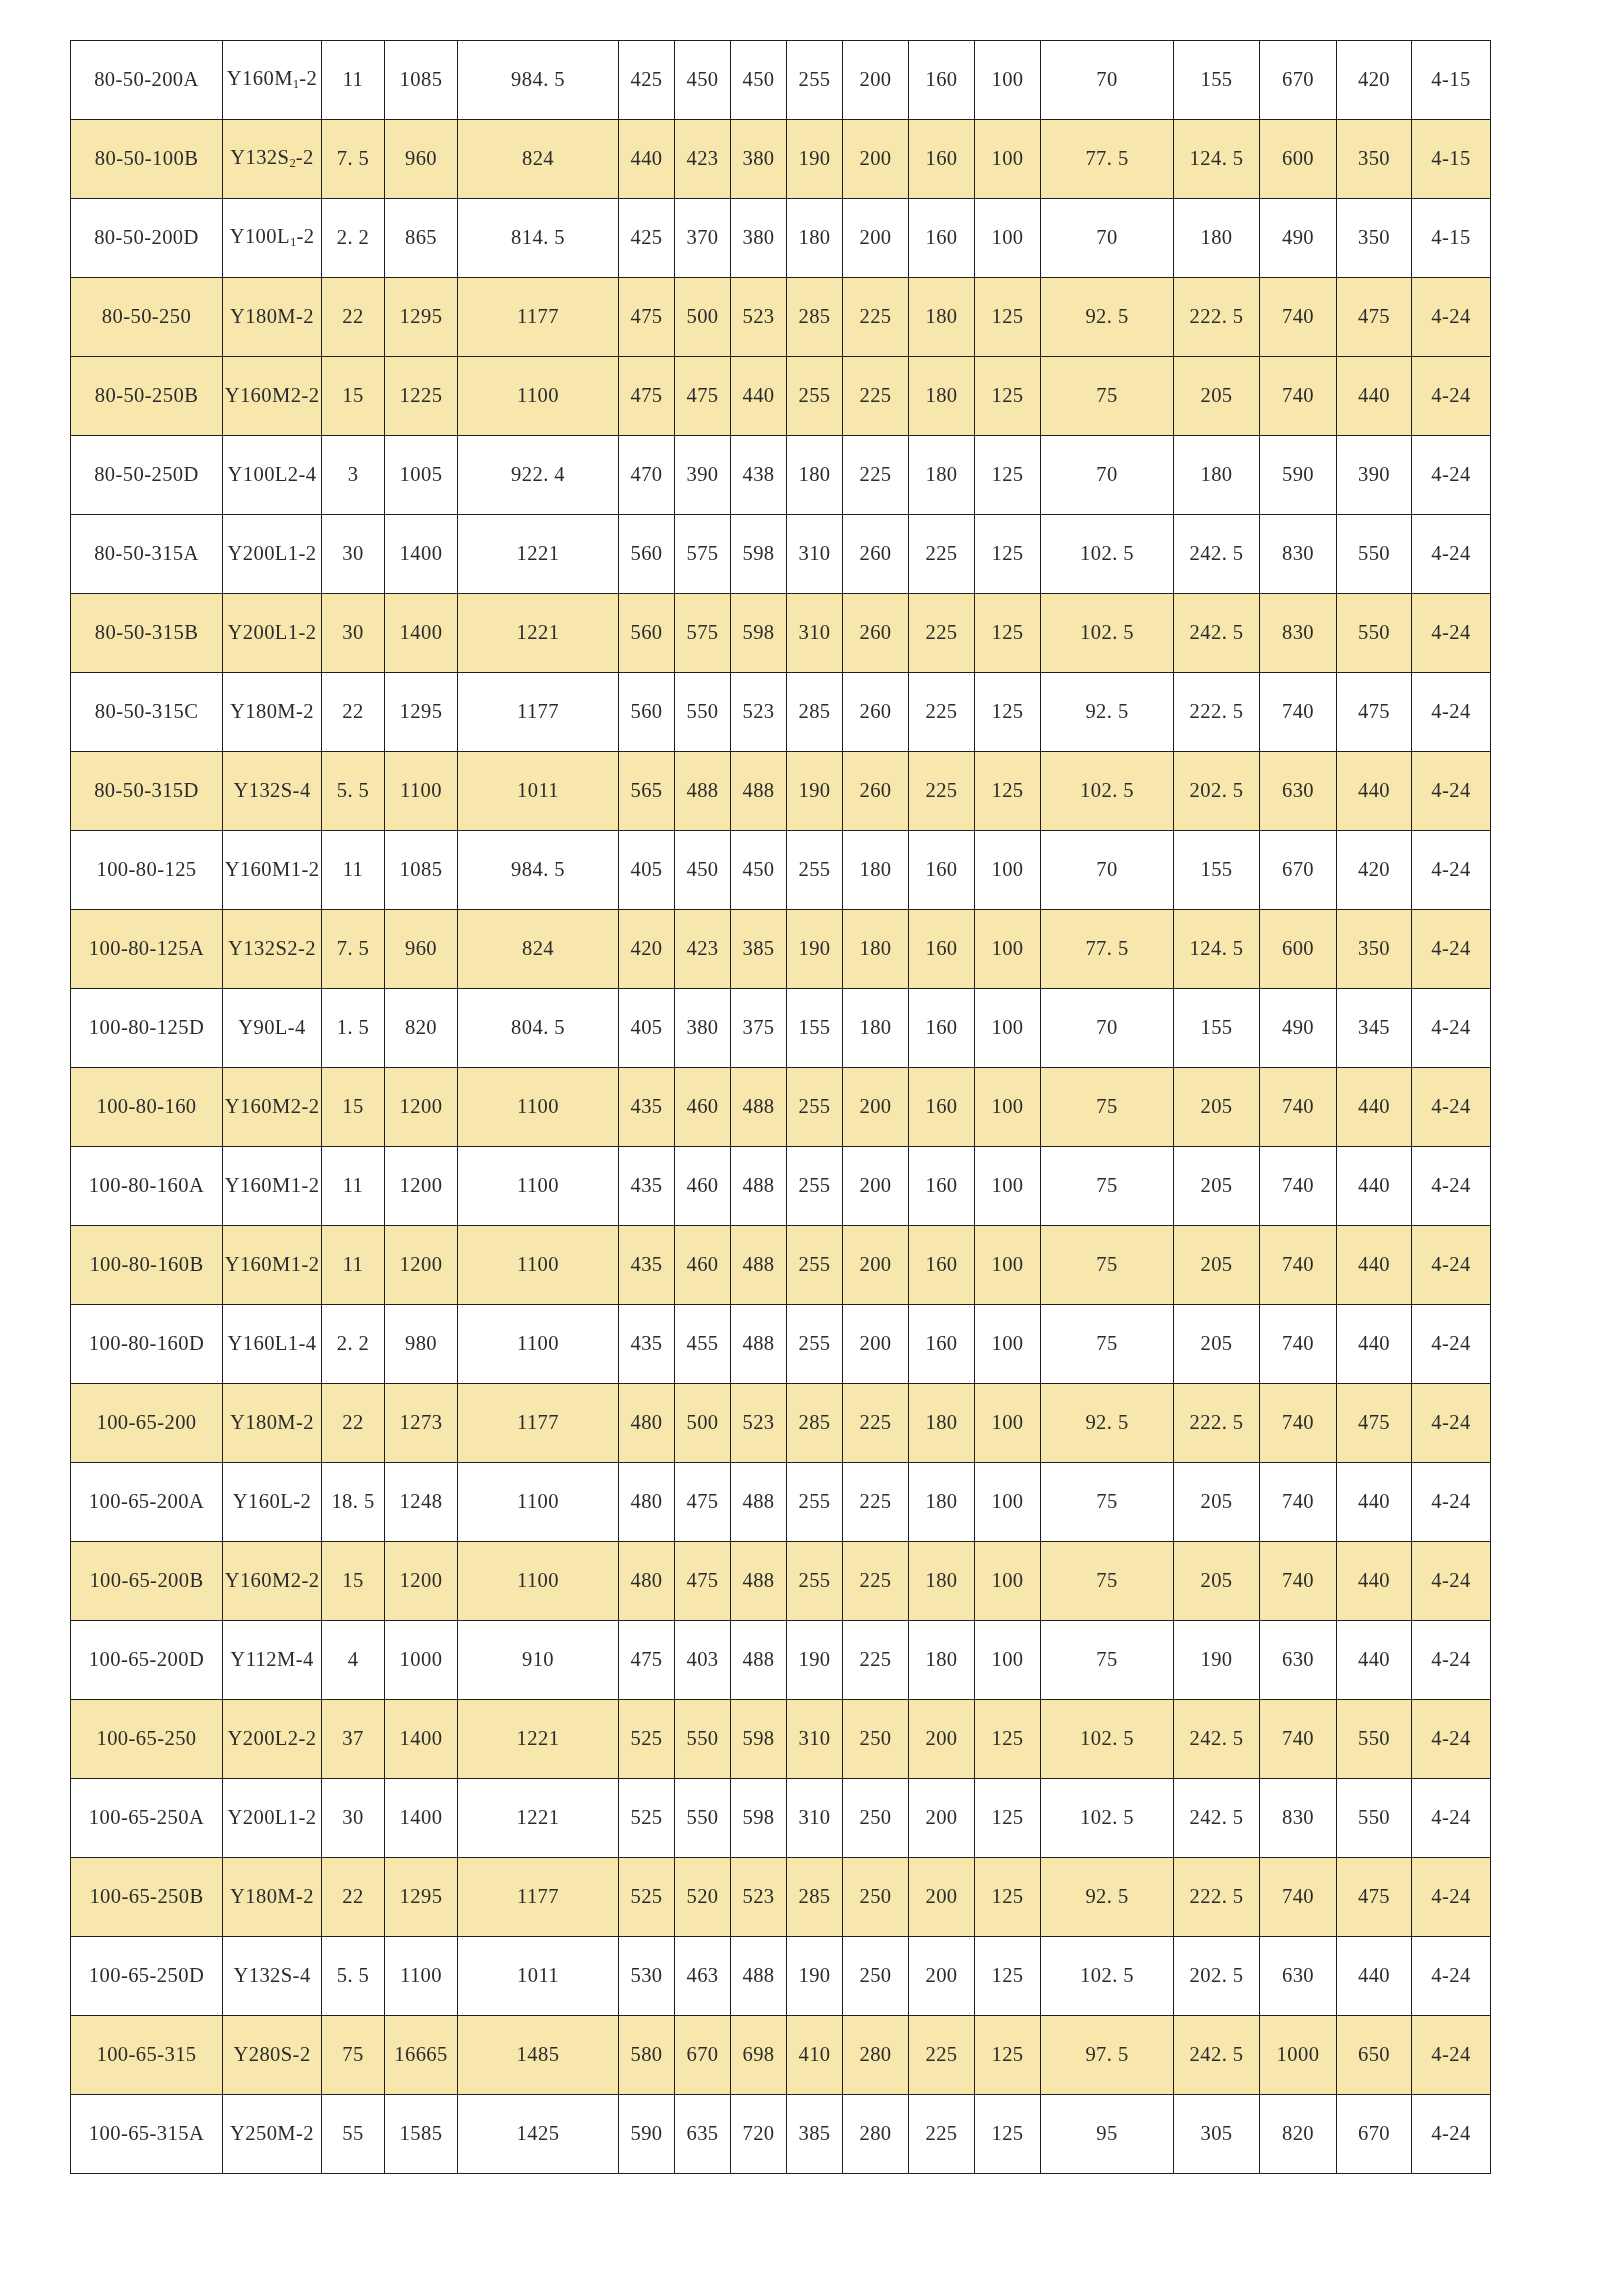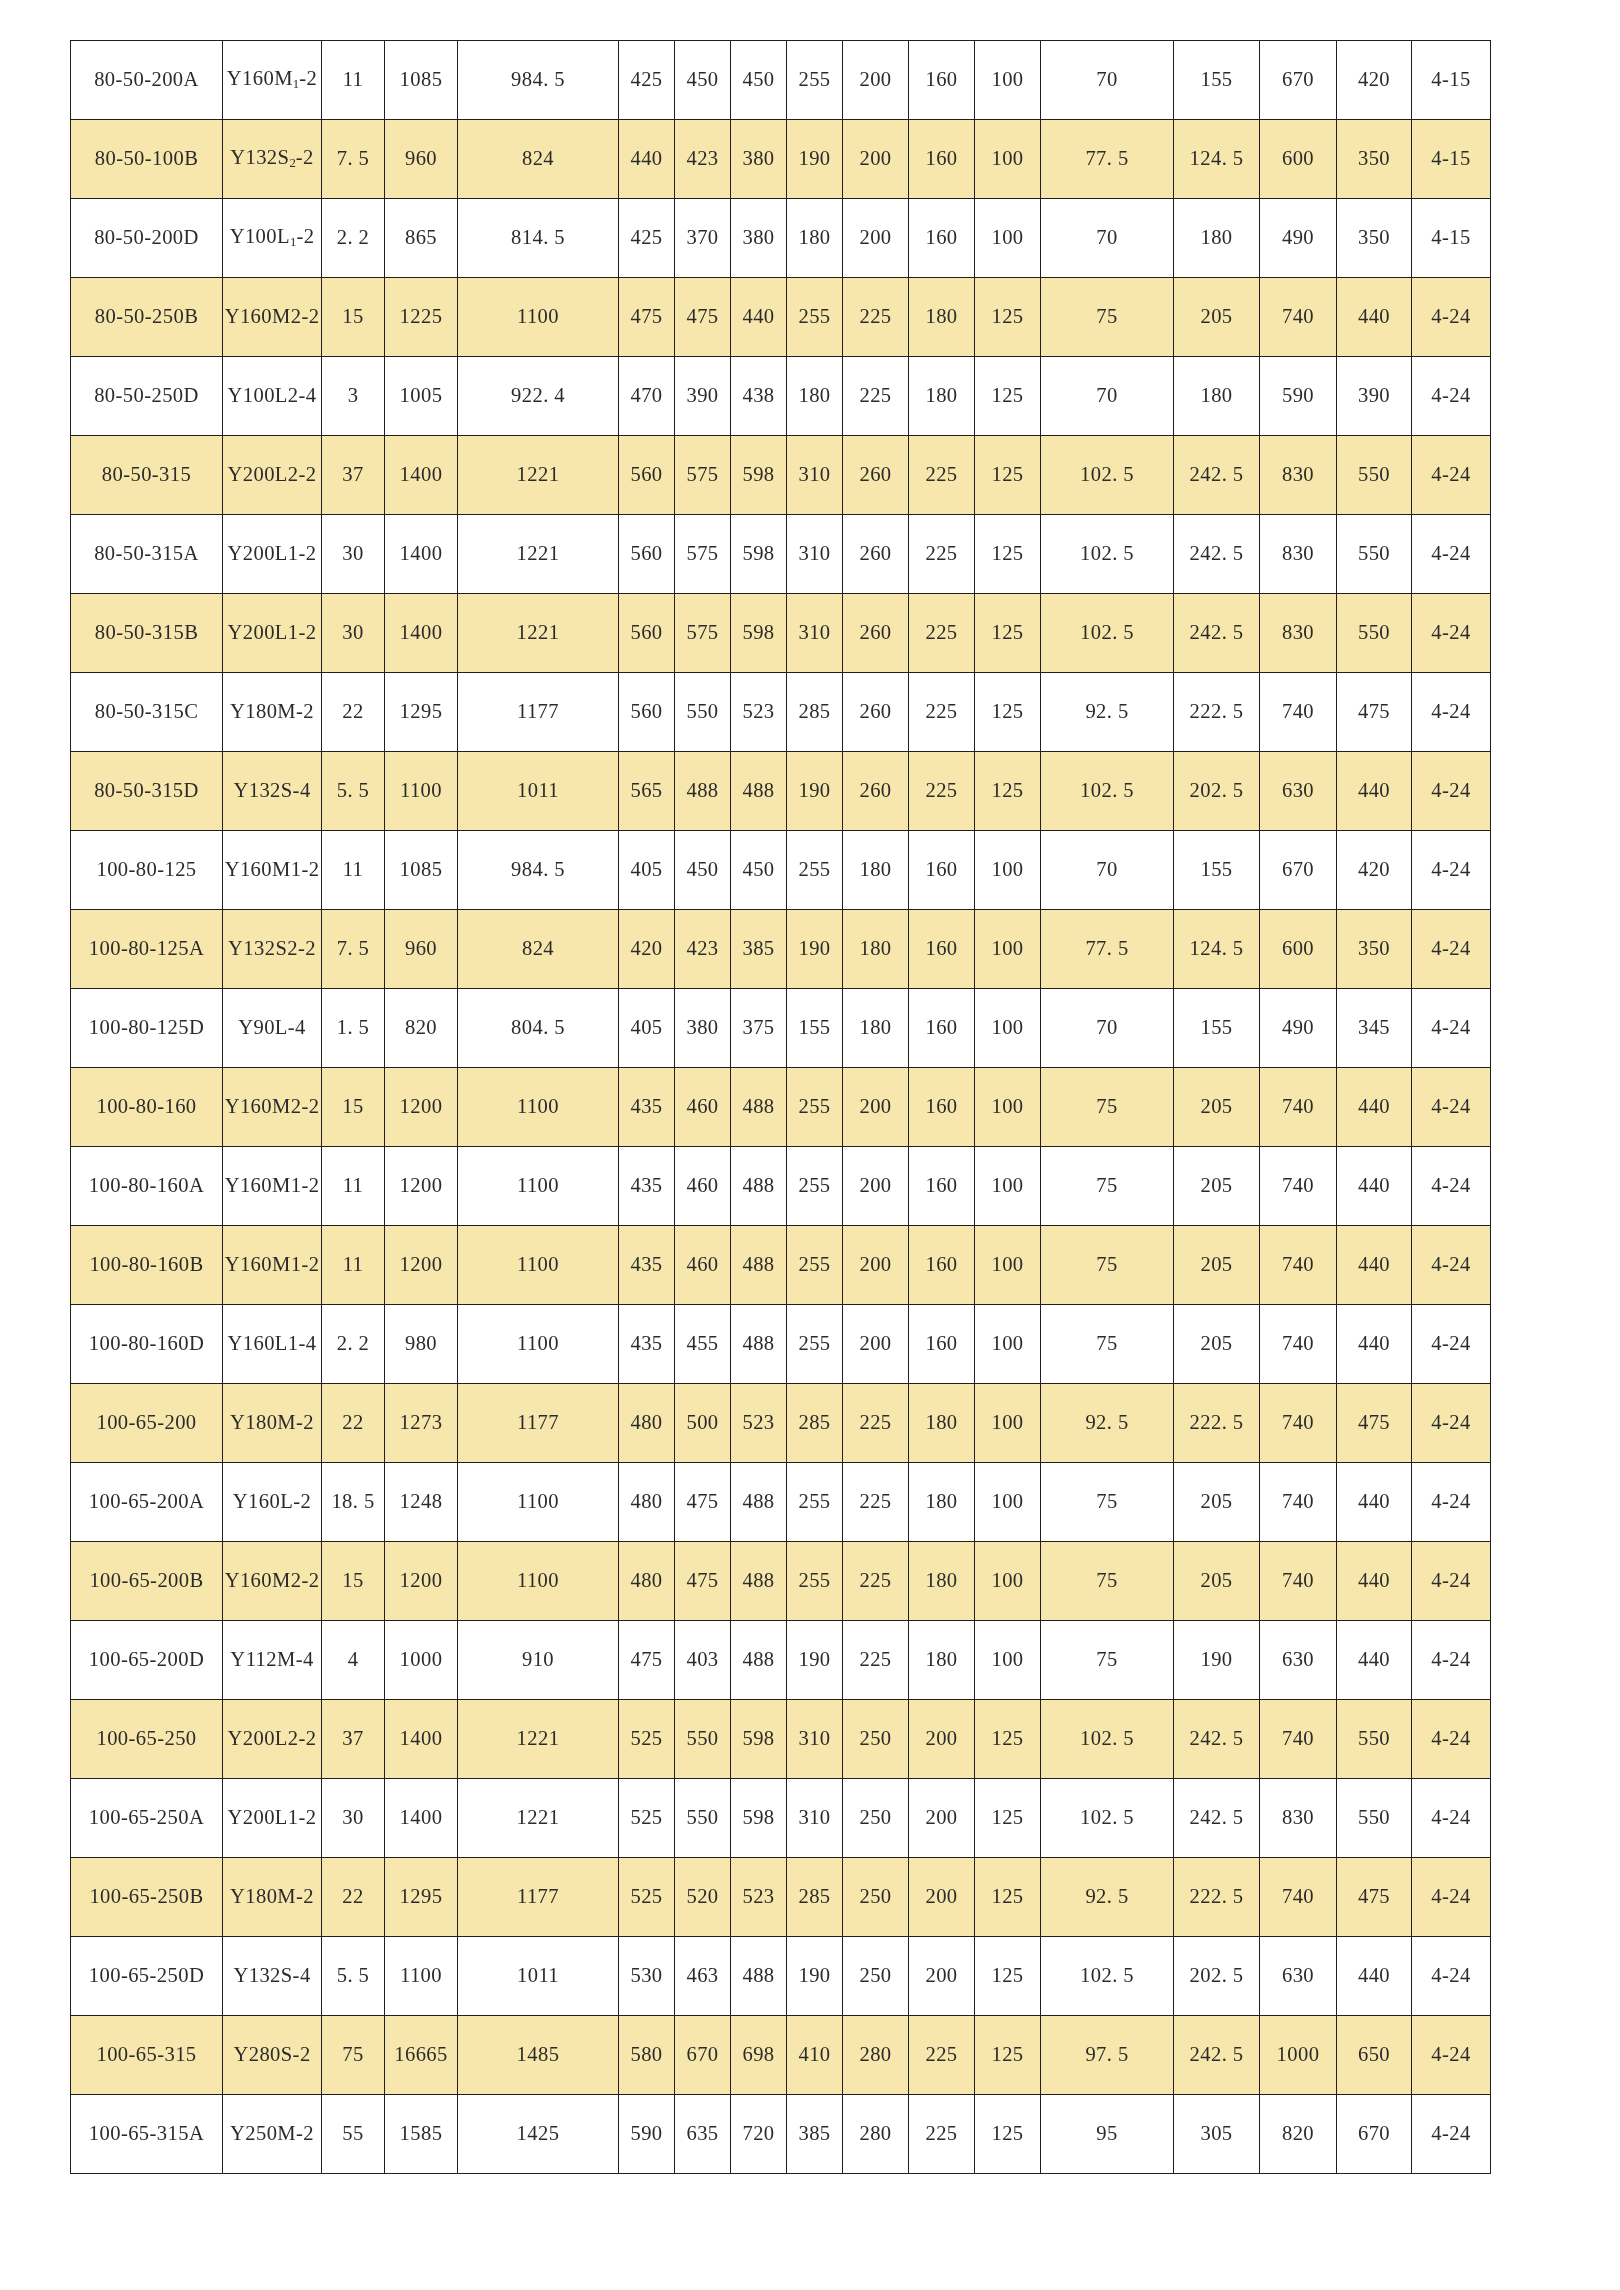--- a/index.html
+++ b/index.html
@@ -122,20 +122,39 @@
           <td>200</td>
           <td>160</td>
           <td>100</td>
           <td>70</td>
           <td>180</td>
           <td>490</td>
           <td>350</td>
           <td>4-15</td>
         </tr>
         <tr class="alt">
+          <td>80-50-250</td>
+          <td>Y180M-2</td>
+          <td>22</td>
+          <td>1295</td>
+          <td>1177</td>
+          <td>475</td>
+          <td>500</td>
+          <td>523</td>
+          <td>285</td>
+          <td>225</td>
+          <td>180</td>
+          <td>125</td>
+          <td>92. 5</td>
+          <td>222. 5</td>
+          <td>740</td>
+          <td>475</td>
+          <td>4-24</td>
+        </tr>
+        <tr class="alt">
           <td>80-50-250B</td>
           <td>Y160M2-2</td>
           <td>15</td>
           <td>1225</td>
           <td>1100</td>
           <td>475</td>
           <td>475</td>
           <td>440</td>
           <td>255</td>
           <td>225</td>
@@ -157,39 +176,20 @@
           <td>390</td>
           <td>438</td>
           <td>180</td>
           <td>225</td>
           <td>180</td>
           <td>125</td>
           <td>70</td>
           <td>180</td>
           <td>590</td>
           <td>390</td>
-          <td>4-24</td>
-        </tr>
-        <tr class="alt">
-          <td>80-50-315</td>
-          <td>Y200L2-2</td>
-          <td>37</td>
-          <td>1400</td>
-          <td>1221</td>
-          <td>560</td>
-          <td>575</td>
-          <td>598</td>
-          <td>310</td>
-          <td>260</td>
-          <td>225</td>
-          <td>125</td>
-          <td>102. 5</td>
-          <td>242. 5</td>
-          <td>830</td>
-          <td>550</td>
           <td>4-24</td>
         </tr>
         <tr>
           <td>80-50-315A</td>
           <td>Y200L1-2</td>
           <td>30</td>
           <td>1400</td>
           <td>1221</td>
           <td>560</td>
           <td>575</td>

